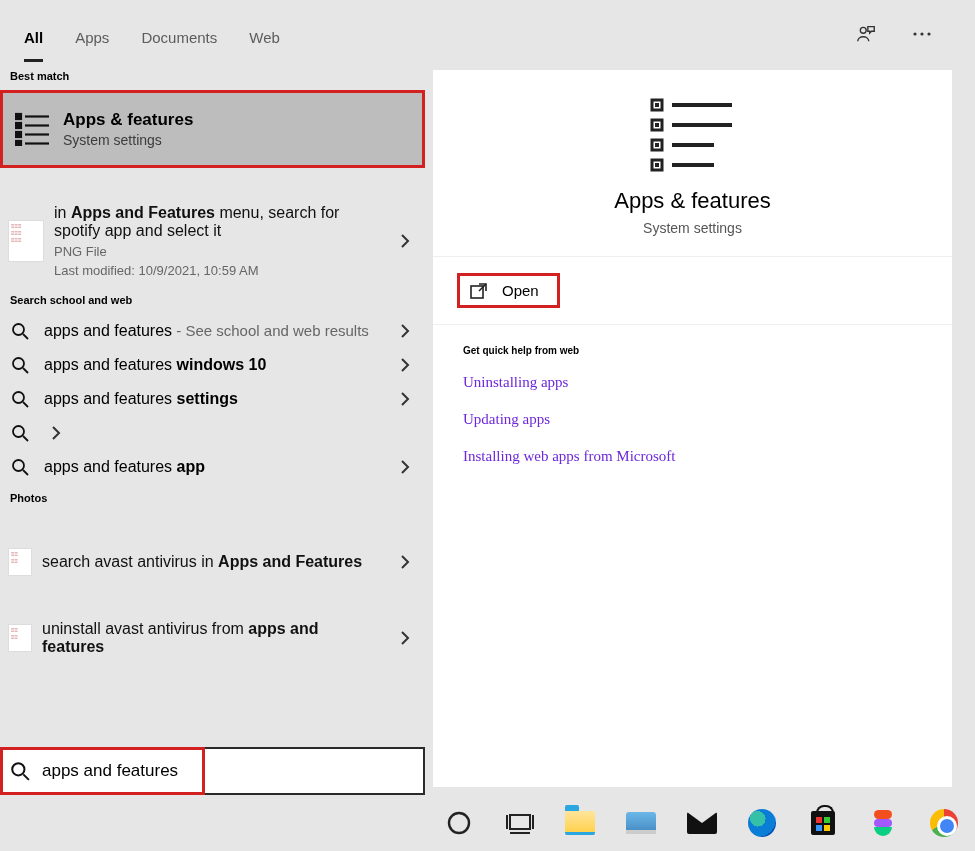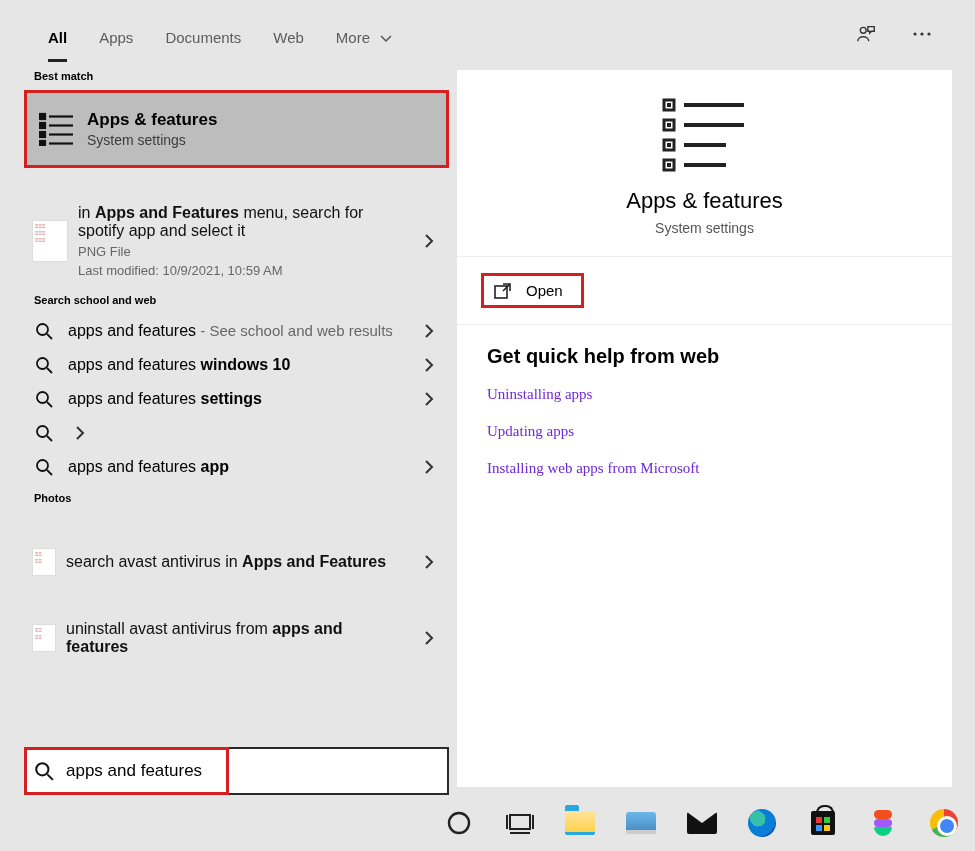--- a/index.html
+++ b/index.html
@@ -1,17 +1,17 @@
 <!DOCTYPE html>
 <html><head>
 <meta charset="utf-8">
 <style>
   * { box-sizing: border-box; }
   html, body { margin:0; padding:0; font-family: "Segoe UI", Arial, sans-serif; background:#e6e6e6; color:#000; width:975px; height:851px; overflow:hidden; }
-  .window { width:960px; height:851px; position:relative; background:#e6e6e6;padding-left:24px; }
+  .window { width:960px; height:851px; position:relative; background:#e6e6e6; }
   
   .tabbar { height:62px; display:flex; align-items:flex-end; padding:0 8px; }
   .tab { padding:20px 16px 16px 16px; font-size:15px; color:#5c5c5c; cursor:pointer; position:relative; }
   .tab.active { color:#000; font-weight:600; }
   .tab.active::after { content:""; position:absolute; left:16px; right:16px; bottom:0; height:3px; background:#222; }
   .more-caret { display:inline-block; margin-left:6px; }
   .topbar-right { margin-left:auto; display:flex; align-items:center; padding-right:16px; gap:28px; padding-bottom:14px;}
   .icon-btn { width:28px; height:28px; display:flex; align-items:center; justify-content:center; color:#333; }
 
   .body { display:flex; height:733px; }
@@ -50,21 +50,21 @@
   .right { flex:1; background:#fff; margin:8px 8px 8px 8px; border:0; position:relative; padding:0; }
   .preview-top { display:flex; flex-direction:column; align-items:center; padding-top:24px; padding-bottom:20px; border-bottom:1px solid #eee;}
   .preview-icon { width:90px; height:80px; margin-bottom:14px; display:flex; align-items:center; justify-content:center;}
   .preview-title { font-size:22px; }
   .preview-sub { font-size:14px; color:#555; margin-top:6px; }
 
   .action-row { padding:16px 24px; display:flex; align-items:center; gap:16px; border-bottom:1px solid #eee;}
   .open-btn { display:inline-flex; align-items:center; gap:14px; padding:6px 18px 6px 10px; border:3px solid #d32020; font-size:15px;}
 
   .help-section { padding:20px 30px; }
-  .help-title { font-weight:600; font-size:20px; margin-bottom:18px;}
+  .help-title { font-weight:600; font-size:10px; margin-bottom:18px;}
   .help-link { font-size:15px; color:#6d28d9; margin-bottom:20px; cursor:pointer;font-family:Liberation Serif, serif;}
 
   
   .taskbar { position:absolute; left:425px; right:0; bottom:0; height:56px; background:#e6e6e6; display:flex; align-items:center; gap:28px; padding-left:18px;}
   .taskbar .tb { width:34px; height:34px; display:flex; align-items:center; justify-content:center;}
   .taskbar .explorer { width:30px; height:24px; background:linear-gradient(180deg,#ffe49c,#ffd24d); border-bottom:3px solid #2aa7e0; border-radius:2px; position:relative;}
   .taskbar .explorer::before { content:""; position:absolute; top:-6px; left:0; width:14px; height:6px; background:#2aa7e0; border-radius:2px 2px 0 0;}
   .chrome-ball { width:28px; height:28px; border-radius:50%; background:conic-gradient(#ea4335 0 120deg,#4caf50 120deg 240deg,#fbbc05 240deg 360deg); position:relative;}
   .chrome-ball::after{content:"";position:absolute;left:7px;top:7px;width:14px;height:14px;border-radius:50%;background:#4285f4;border:3px solid #fff;}
   .edge-ball { width:28px; height:28px; border-radius:50%; background:radial-gradient(circle at 35% 35%, #35c1a8 0 30%, #0a7dd6 30% 70%, #0a4fb3 70% 100%);}
@@ -85,28 +85,20 @@
 </head>
 <body>
 
 <div class="window">
 
   <div class="tabbar">
     <div class="tab active">All</div>
     <div class="tab">Apps</div>
     <div class="tab">Documents</div>
     <div class="tab">Web</div>
-    <div class="tab">
-      <span>More</span>
-      <span class="more-caret">
-        <svg width="12" height="8" viewBox="0 0 12 8">
-            <path d="M1 1 L6 6 L11 1" fill="none" stroke="#555" stroke-width="1.5"></path>
-          </svg>
-      </span>
-    </div>
     <div class="topbar-right">
       <div class="icon-btn">
         <svg width="22" height="22" viewBox="0 0 24 24" fill="none" stroke="#333" stroke-width="1.5">
           <circle cx="9" cy="8" r="3.2"></circle>
             <path d="M3 20c0-3.2 2.8-5 6-5s6 1.8 6 5"></path>
           <path d="M14 4h7v5h-3l-2 2v-2h-2z"></path>
         </svg>
       </div>
       <div class="icon-btn">
         <svg width="20" height="6" viewBox="0 0 20 6">

